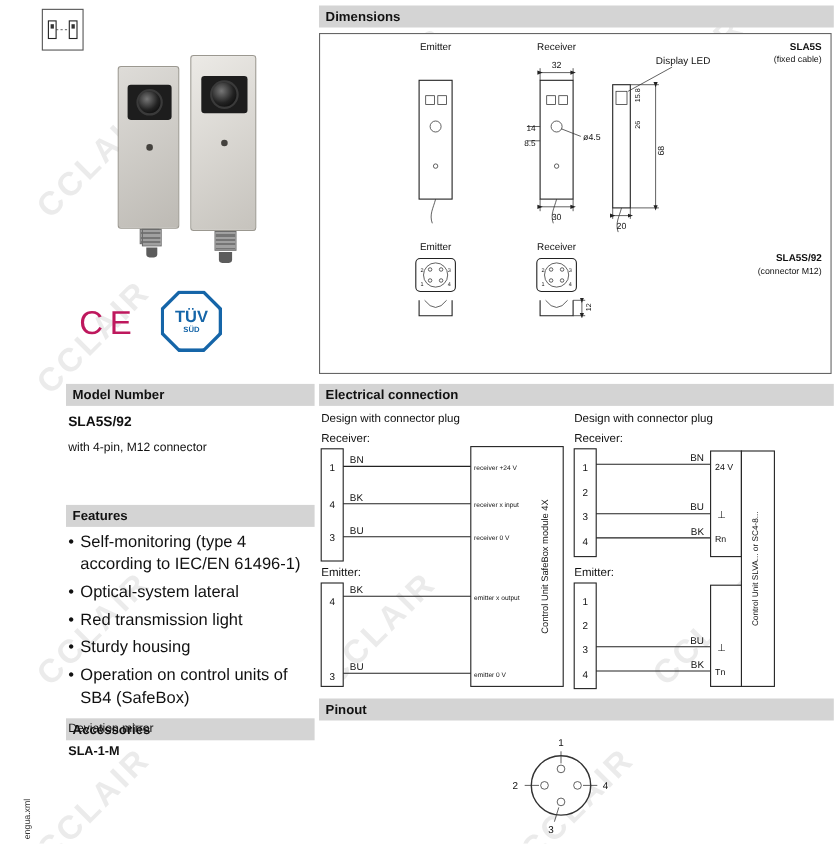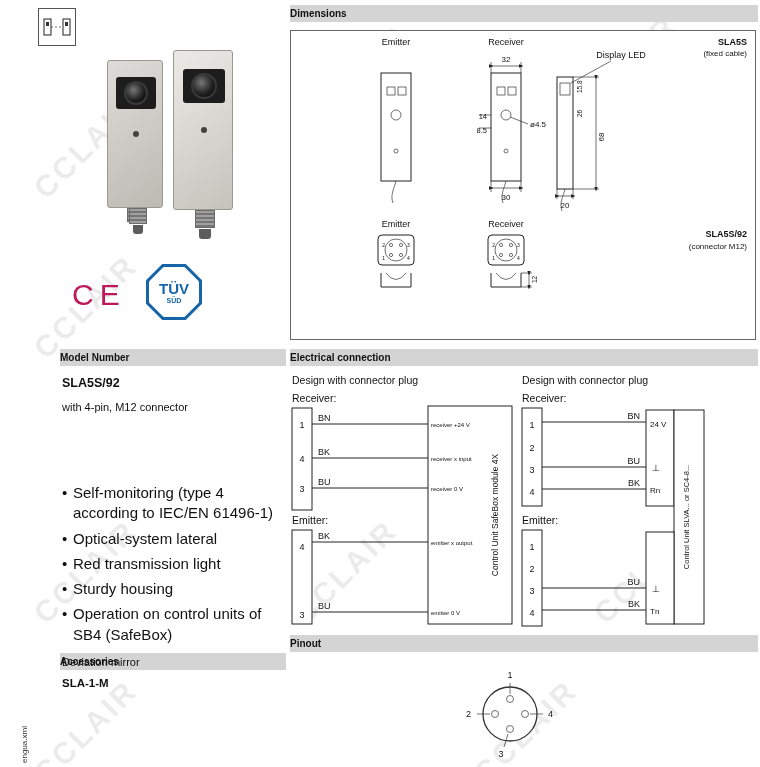--- a/index.html
+++ b/index.html
@@ -3,22 +3,22 @@
 <meta charset="utf-8">
 <style>
   * { margin:0; padding:0; box-sizing:border-box; }
   html,body { background:#fff; }
   body { font-family:"Liberation Sans", sans-serif; color:#111; }
   .page { position:relative; width:760px; height:767px; background:#fff; overflow:hidden; }
 
   .wm { position:absolute; font-weight:bold; font-size:30px; letter-spacing:3px;
         color:rgba(60,60,60,0.10); transform:rotate(-45deg); pointer-events:none; z-index:1; }
 
-  .hdr { position:absolute; background:#d4d4d4; font-weight:bold; font-size:10px;
-         padding:3px 0; z-index:3; }
+  .hdr { position:absolute; background:#d4d4d4; font-weight:bold; font-size:12px;
+         padding:3px 6px; z-index:3; }
   .hdr-left { left:60px; width:226px; }
   .hdr-right { left:290px; width:468px; }
 
   .abs { position:absolute; z-index:3; }
 
   
   .cat-icon { left:38px; top:8px; width:38px; height:38px; border:1px solid #555; background:#fff; }
 
   
   .photo { left:95px; top:42px; width:165px; height:205px; z-index:2; }
@@ -119,20 +119,21 @@
     <div class="tuv-inner">
       <span class="tuv-txt">TÜV</span>
       <span class="tuv-sub">SÜD</span>
     </div>
   </div>
 
   <div class="hdr hdr-left" style="top:349px">Model Number</div>
   <div class="abs model-name">SLA5S/92</div>
   <div class="abs model-desc">with 4-pin, M12 connector</div>
 
+  <div class="hdr hdr-left" style="top:459px">Features</div>
   <ul class="abs features-list">
     <li>Self-monitoring (type 4 according to IEC/EN 61496-1)</li>
     <li>Optical-system lateral</li>
     <li>Red transmission light</li>
     <li>Sturdy housing</li>
     <li>Operation on control units of SB4 (SafeBox)</li>
   </ul>
 
   <div class="hdr hdr-left" style="top:653px">Accessories</div>
   <div class="abs acc-name">SLA-1-M</div>

